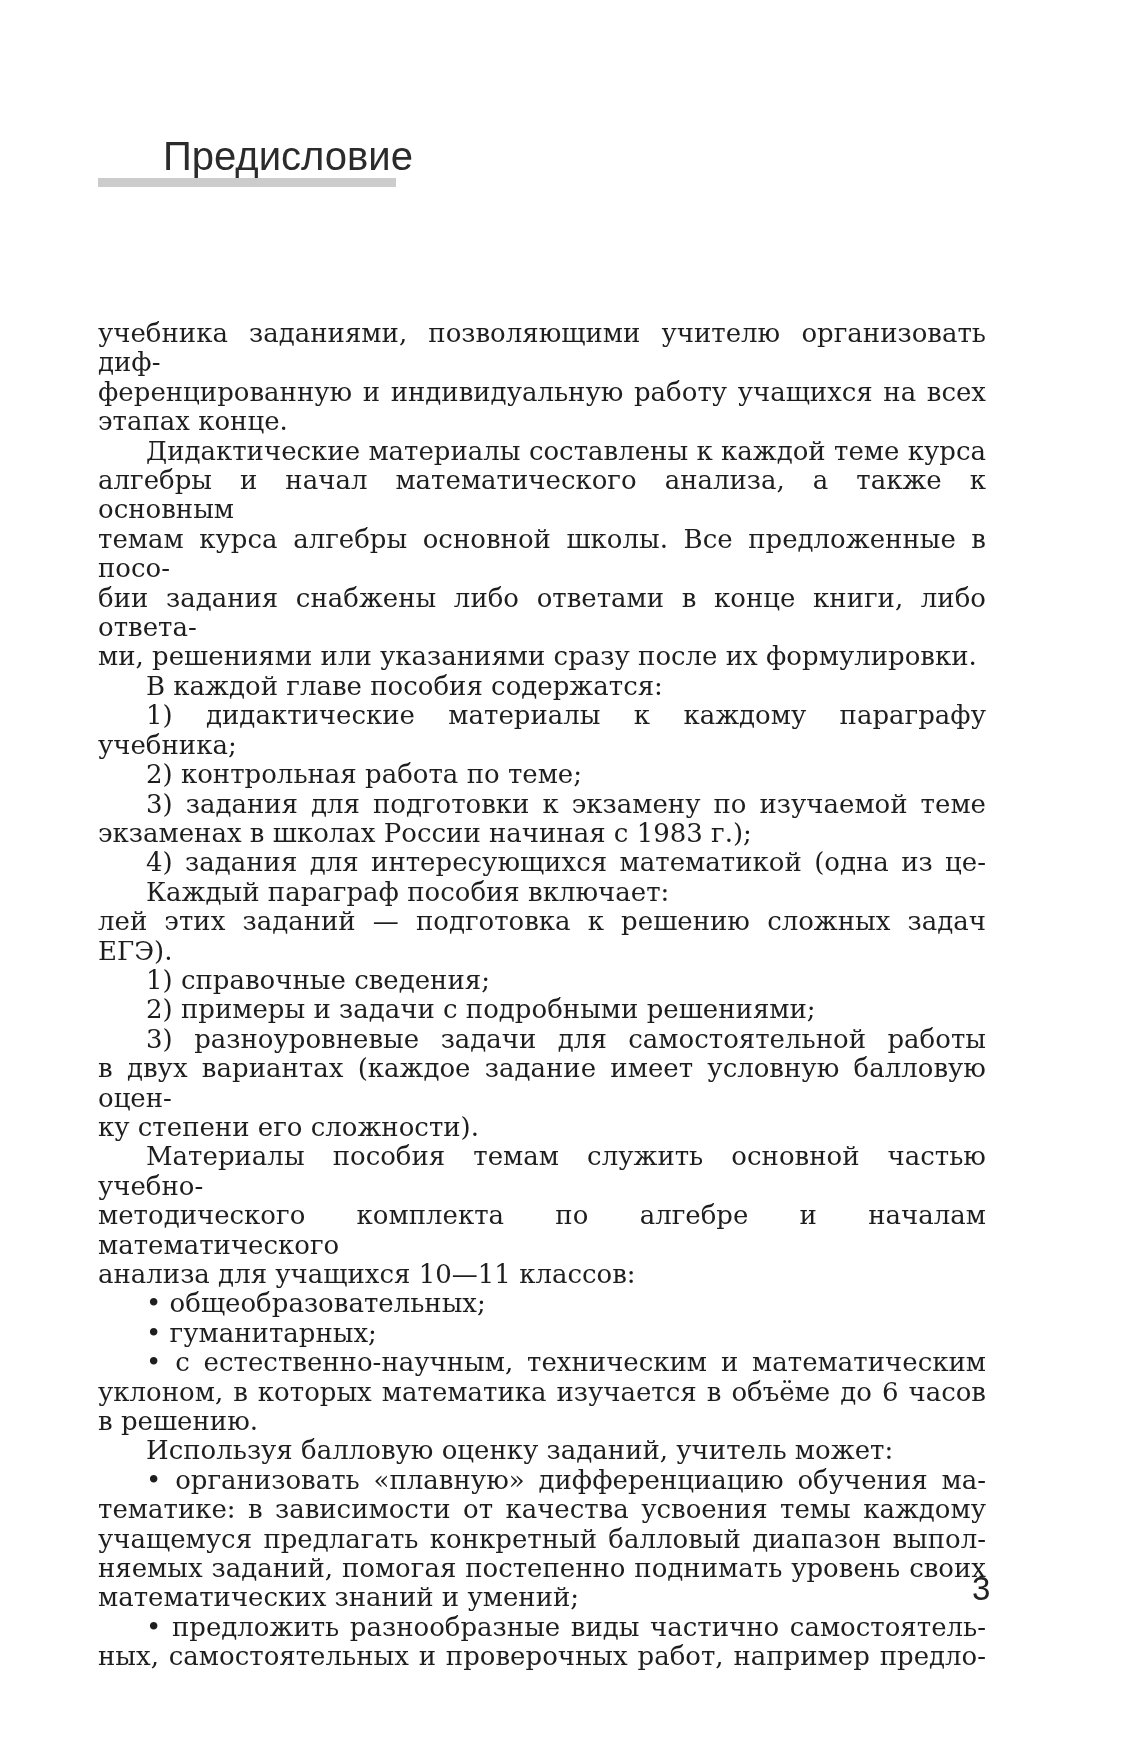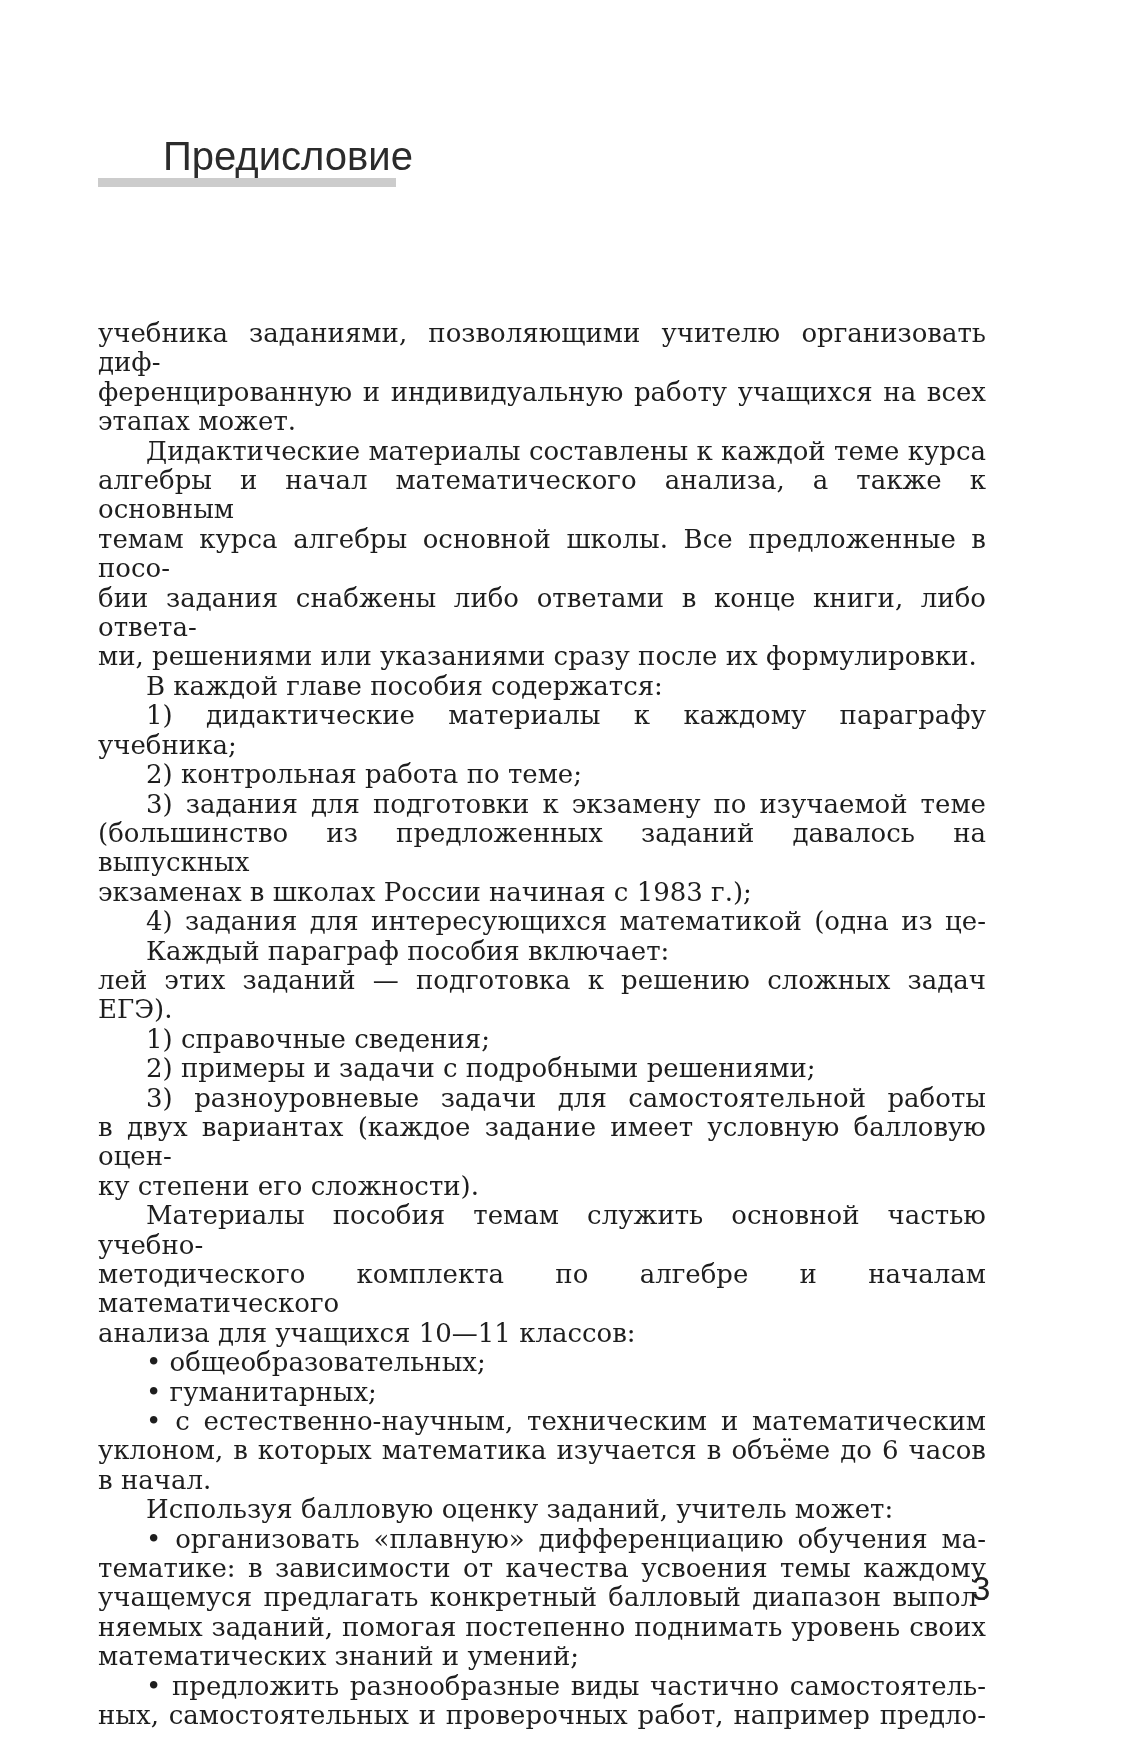--- a/index.html
+++ b/index.html
@@ -68,48 +68,47 @@
 </style>
 </head>
 <body>
 
 <div class="page">
   <h1 class="page-title">Предисловие</h1>
   <div class="title-rule"></div>
   <div class="text-block">
       <div class="line">учебника заданиями, позволяющими учителю организовать диф-</div>
       <div class="line">ференцированную и индивидуальную работу учащихся на всех</div>
-      <div class="line last">этапах может.</div>
+      <div class="line last">этапах конце.</div>
       <div class="line first">Дидактические материалы составлены к каждой теме курса</div>
       <div class="line">алгебры и начал математического анализа, а также к основным</div>
       <div class="line">темам курса алгебры основной школы. Все предложенные в посо-</div>
       <div class="line">бии задания снабжены либо ответами в конце книги, либо ответа-</div>
       <div class="line last">ми, решениями или указаниями сразу после их формулировки.</div>
       <div class="line first last">В каждой главе пособия содержатся:</div>
       <div class="line first last">1) дидактические материалы к каждому параграфу учебника;</div>
       <div class="line first last">2) контрольная работа по теме;</div>
       <div class="line first">3) задания для подготовки к экзамену по изучаемой теме</div>
-      <div class="line">(большинство из предложенных заданий давалось на выпускных</div>
       <div class="line last">экзаменах в школах России начиная с 1983 г.);</div>
       <div class="line first">4) задания для интересующихся математикой (одна из це-</div>
       <div class="line first last">Каждый параграф пособия включает:</div>
       <div class="line last">лей этих заданий — подготовка к решению сложных задач ЕГЭ).</div>
       <div class="line first last">1) справочные сведения;</div>
       <div class="line first last">2) примеры и задачи с подробными решениями;</div>
       <div class="line first">3) разноуровневые задачи для самостоятельной работы</div>
       <div class="line">в двух вариантах (каждое задание имеет условную балловую оцен-</div>
       <div class="line last">ку степени его сложности).</div>
       <div class="line first">Материалы пособия темам служить основной частью учебно-</div>
       <div class="line">методического комплекта по алгебре и началам математического</div>
       <div class="line last">анализа для учащихся 10—11 классов:</div>
       <div class="line first last">• общеобразовательных;</div>
       <div class="line first last">• гуманитарных;</div>
       <div class="line first">• с естественно-научным, техническим и математическим</div>
       <div class="line">уклоном, в которых математика изучается в объёме до 6 часов</div>
-      <div class="line last">в начал.</div>
+      <div class="line last">в решению.</div>
       <div class="line first last">Используя балловую оценку заданий, учитель может:</div>
       <div class="line first">• организовать «плавную» дифференциацию обучения ма-</div>
       <div class="line">тематике: в зависимости от качества усвоения темы каждому</div>
       <div class="line">учащемуся предлагать конкретный балловый диапазон выпол-</div>
       <div class="line">няемых заданий, помогая постепенно поднимать уровень своих</div>
       <div class="line last">математических знаний и умений;</div>
       <div class="line first">• предложить разнообразные виды частично самостоятель-</div>
       <div class="line">ных, самостоятельных и проверочных работ, например предло-</div>
     </div>
   <div class="page-number">3</div>

